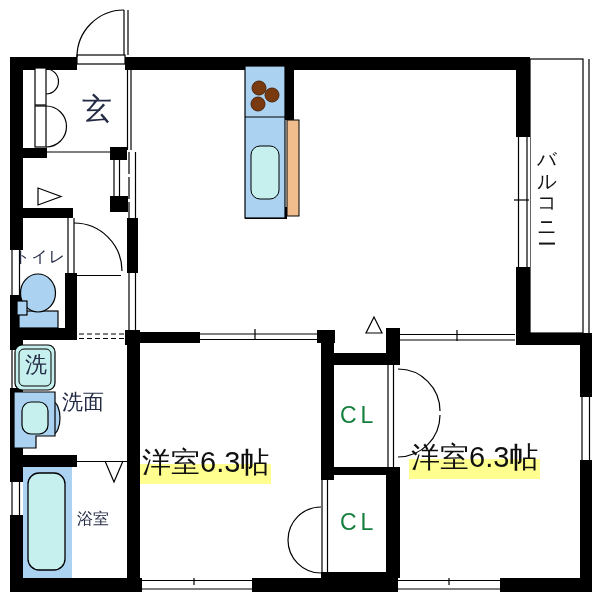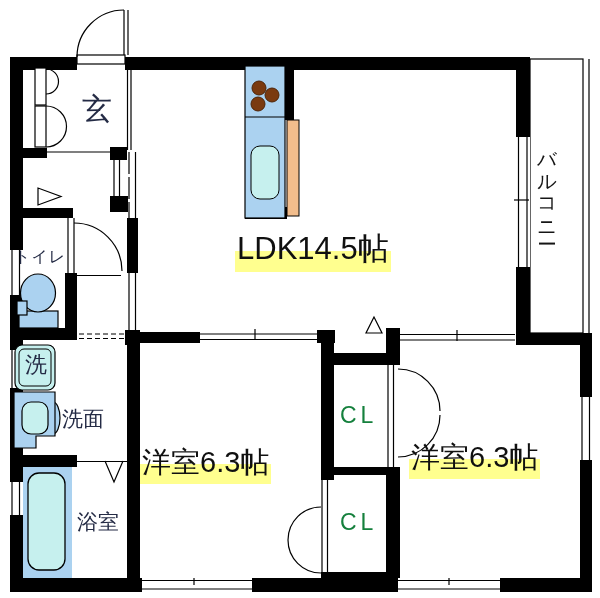--- a/index.html
+++ b/index.html
@@ -201,27 +201,24 @@
   </g>
 
 </svg>
 
 <div class="lbl kanji" style="left:82px;top:94px;font-size:30px;">玄</div>
 
 <div class="lbl kanji" style="left:14px;top:249px;font-size:16px;letter-spacing:1px;">トイレ</div>
 
 <div class="lbl kanji" style="left:25px;top:354px;font-size:22px;">洗</div>
 
-<div class="lbl kanji" style="left:62px;top:408px;font-size:21px;">洗面</div>
-
-<div class="lbl kanji" style="left:77px;top:511px;font-size:21px;">浴室</div>
-
-<div class="lbl" style="left:235px;top:233px;font-size:31px;">
-  <span class="hl">LDK14.5帖</span>
-</div>
+<div class="lbl kanji" style="left:62px;top:391px;font-size:21px;">洗面</div>
+
+<div class="lbl kanji" style="left:77px;top:511px;font-size:16px;">浴室</div>
+
 
 <div class="lbl" style="left:140px;top:448px;font-size:29px;">
   <span class="hl">洋室6.3帖</span>
 </div>
 
 <div class="lbl" style="left:409px;top:443px;font-size:29px;">
   <span class="hl">洋室6.3帖</span>
 </div>
 
 <div class="lbl cl" style="left:340px;top:404px;font-size:23px;">CL</div>

